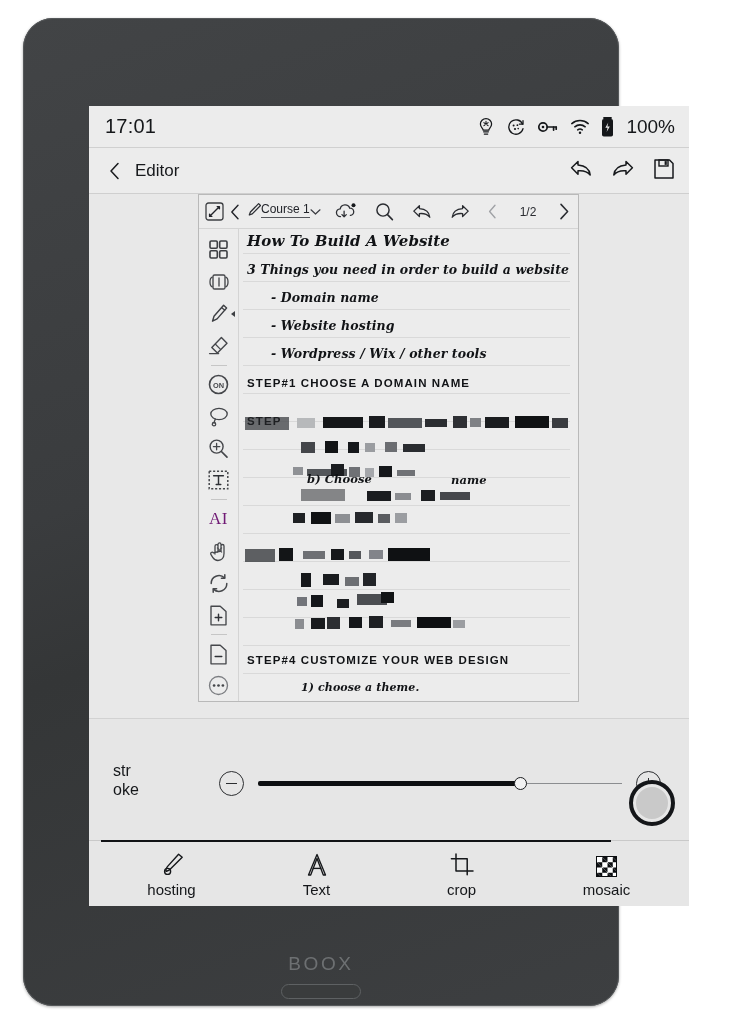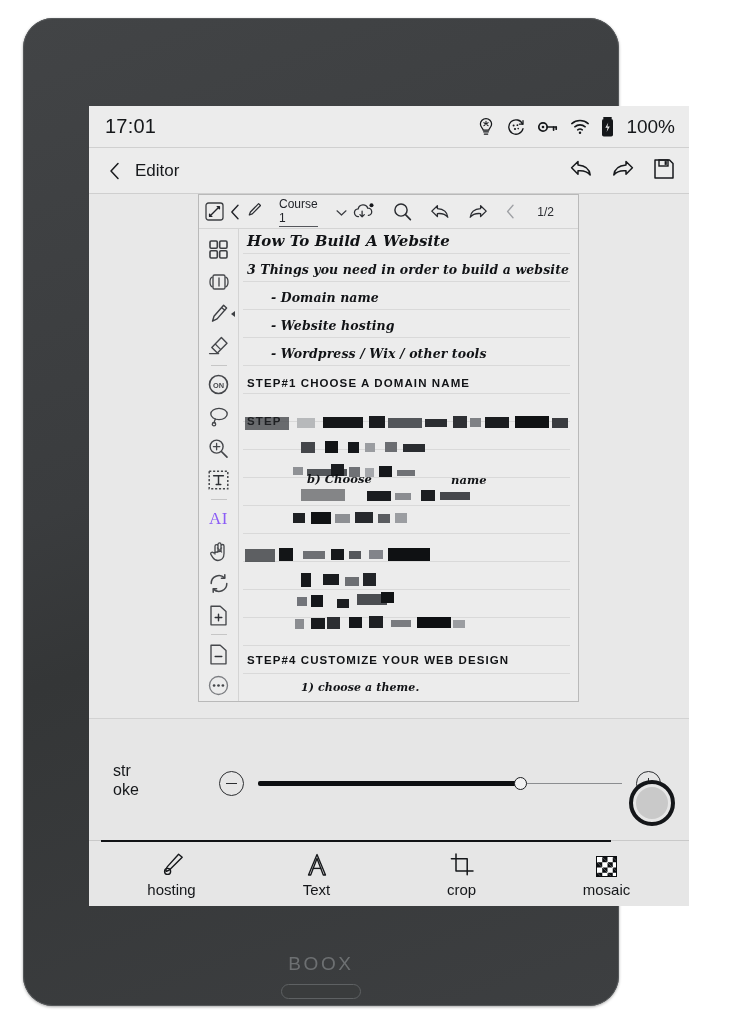--- a/index.html
+++ b/index.html
@@ -98,21 +98,21 @@
     display: flex; align-items: center;
     padding: 0 8px 0 6px;
     background: #ececec;
     border-bottom: 1px solid #d4d4d4;
     gap: 6px;
     position: absolute; left: 0; top: 0; right: 0;
     z-index: 3;
   }
   .tb-btn { display: flex; align-items: center; justify-content: center; height: 24px; }
   #tb-doc-name { font-size: 12px; color: #22242a; border-bottom: 1px solid #54565b; padding-bottom: 1px; }
-  #tb-pen-group { display: flex; align-items: center; gap: 18px; margin-left: 1px; }
+  #tb-pen-group { display: flex; align-items: flex-start; gap: 0; margin-left: 1px; }
   #tb-right { margin-left: auto; display: flex; align-items: center; gap: 18px; }
   #tb-page-indicator { font-size: 12px; color: #2a2c31; min-width: 26px; text-align: center; }
 
   
   #tool-rail {
     position: absolute;
     left: 0; top: 34px; bottom: 0;
     width: 40px;
     background: #ececec;
     border-right: 1px solid #d4d4d4;
@@ -120,21 +120,21 @@
     padding-top: 6px;
     gap: 2px;
     z-index: 2;
   }
   .rail-item {
     width: 34px; height: 30px;
     display: flex; align-items: center; justify-content: center;
     position: relative;
   }
   .rail-sep { width: 16px; height: 1px; background: #c6c6c6; margin: 2px 0; }
-  .rail-ai { font-size: 17px; color: #8b5cf6; letter-spacing: .5px; font-family: "Liberation Serif", serif; }
+  .rail-ai { font-size: 17px; color: #701a75; letter-spacing: .5px; font-family: "Liberation Serif", serif; }
   .rail-caret { position: absolute; right: 1px; top: 50%; margin-top: -3px;
     width: 0; height: 0; border-top: 3px solid transparent; border-bottom: 3px solid transparent;
     border-right: 4px solid #3d3f43; }
 
   
   #note-page {
     position: absolute;
     left: 40px; top: 34px; right: 0; bottom: 0;
     background: #ececec;
     overflow: hidden;

